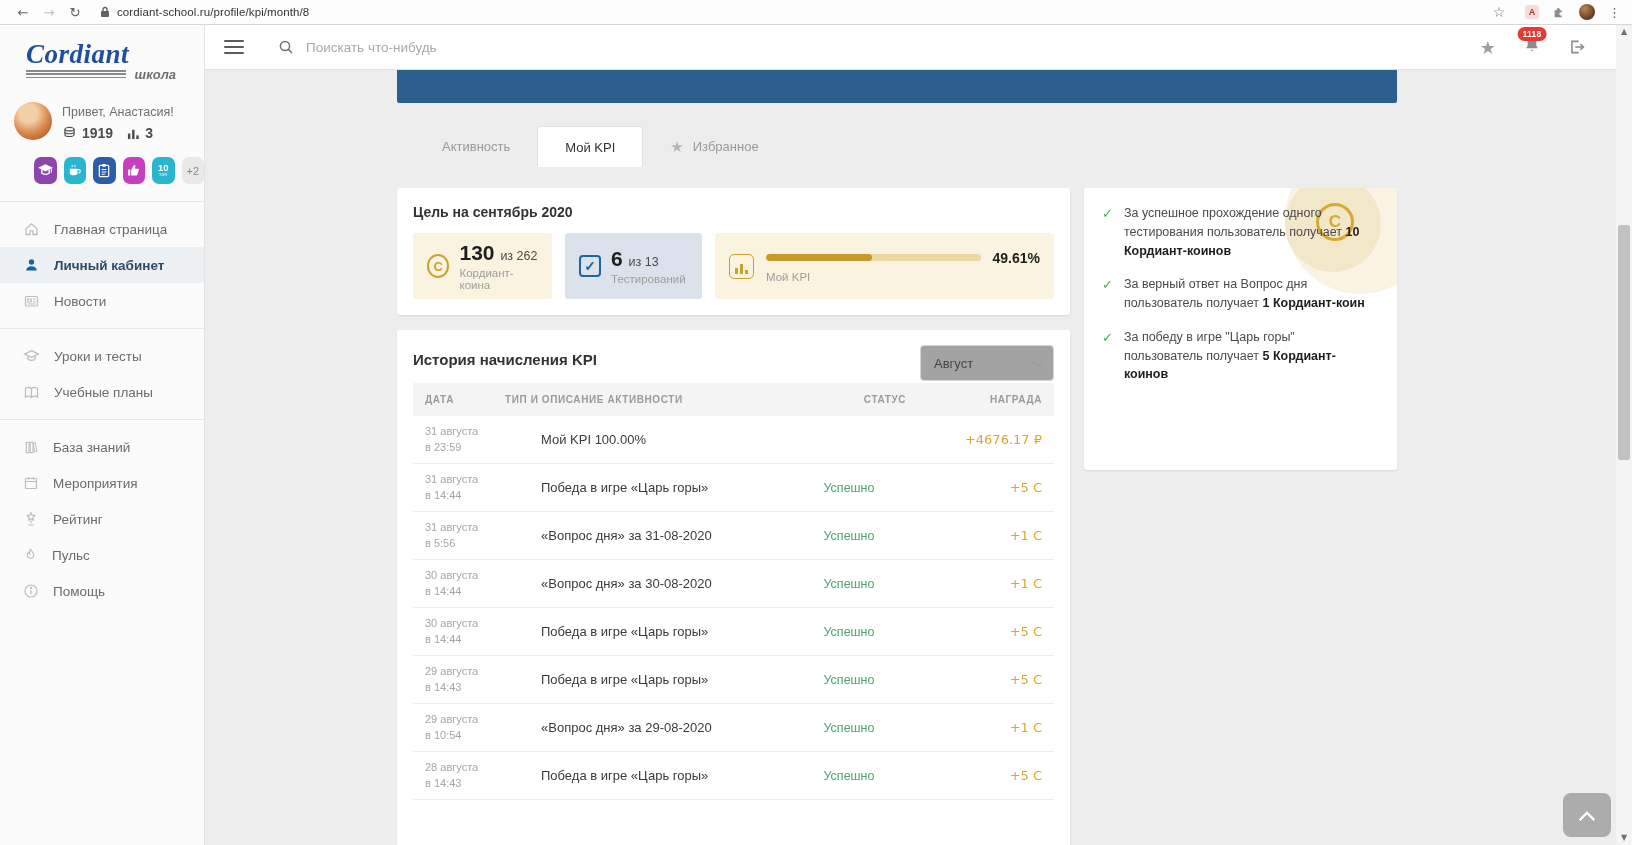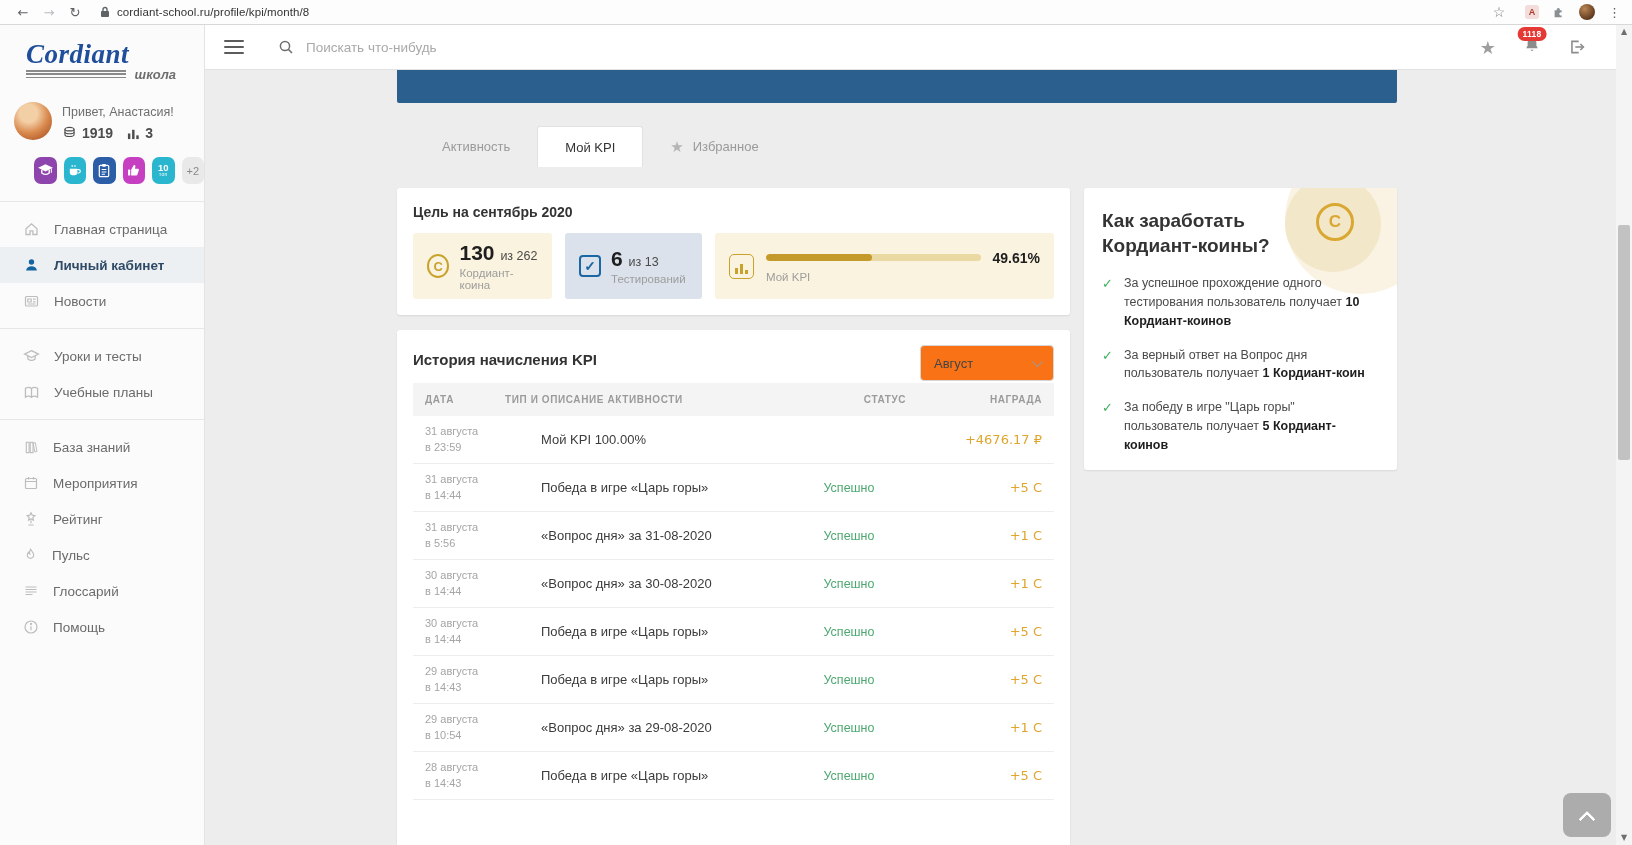--- a/index.html
+++ b/index.html
@@ -81,21 +81,21 @@
   .kpi-bar-row { display:flex; align-items:center; }
   #kpi-track { flex:1; height:7px; border-radius:4px; background:#ebd9a4; overflow:hidden; }
   #kpi-fill { height:100%; background:#c49b2a; border-radius:4px; }
   #kpi-pct { font-size:14px; font-weight:bold; color:#1d1d1d; margin-left:12px; }
   #kpi-label { font-size:11.5px; color:#9d9d9d; margin-top:5px; }
 
   
   #history-card { left:192px; top:260px; width:673px; height:600px; }
   #hist-head { position:relative; padding:21px 16px 15px; }
   #hist-title { font-size:15px; font-weight:bold; color:#333; }
-  #month-select { position:absolute; right:16px; top:15px; width:134px; height:36px; border:1px solid #d6d6d6; border-radius:4px; background:#f97316; display:flex; align-items:center; padding:0 13px; cursor:pointer; }
+  #month-select { position:absolute; right:16px; top:15px; width:134px; height:36px; border:1px solid #d6d6d6; border-radius:4px; background:#a3a3a3; display:flex; align-items:center; padding:0 13px; cursor:pointer; }
   #month-value { font-size:13px; color:#444; flex:1; }
   .chev { width:8px; height:8px; border-right:1.6px solid #9a9a9a; border-bottom:1.6px solid #9a9a9a; transform:rotate(45deg) translateY(-2px); }
   #thead { margin:0 16px; height:33px; background:#f4f4f4; display:flex; align-items:center; }
   #thead span { font-size:10px; font-weight:bold; color:#9b9b9b; letter-spacing:.6px; }
   .col-date { width:92px; padding-left:12px; }
   .col-type { flex:1; }
   .col-status { width:130px; text-align:center; }
   .col-reward { width:104px; text-align:right; padding-right:12px; }
   #tbody { margin:0 16px; }
   .trow { display:flex; align-items:center; height:48px; border-bottom:1px solid #ededed;gap:36px; }
@@ -291,28 +291,20 @@
         </svg>
       <span class="nav-label">Рейтинг</span>
     </div>
     <div class="nav-item">
       <svg width="15" height="16" viewBox="0 0 16 16">
           <path d="M8 1.8c1 2.2 3.4 3.3 3.4 6.4a3.4 3.4 0 1 1-6.8 0c0-1.2.5-2.3 1.2-3.1.2 1 .7 1.6 1.4 1.9-.4-1.8-.1-3.7.8-5.2z" stroke="#bdbdbd" stroke-width="1.2" fill="none"></path>
         </svg>
       <span class="nav-label">Пульс</span>
     </div>
     <div class="nav-item">
-      <svg width="16" height="14" viewBox="0 0 16 14">
-          <g stroke="#bdbdbd" stroke-width="1.2">
-            <path d="M2.5 3h11M2.5 5.5h11M2.5 8h11M2.5 10.5h7"></path>
-          </g>
-        </svg>
-      <span class="nav-label">Глоссарий</span>
-    </div>
-    <div class="nav-item">
       <svg width="16" height="16" viewBox="0 0 16 16">
           <g stroke="#bdbdbd" stroke-width="1.2" fill="none">
             <circle cx="8" cy="8" r="6"></circle>
             <path d="M8 7.2v4"></path>
             <circle cx="8" cy="4.9" r="0.5" fill="#bdbdbd"></circle>
           </g>
         </svg>
       <span class="nav-label">Помощь</span>
     </div>
   </nav>
@@ -473,21 +465,20 @@
         <div class="col-reward cell-reward glyph">+5 C</div>
       </div>
     </div>
 
   </section>
 
   <section class="card" id="earn-panel">
     <span class="deco1"></span>
     <span class="deco2"></span>
     <span class="deco-ring">C</span>
-    <h2 id="earn-title">Как заработать Кордиант-коины?</h2>
     <div id="earn-items">
       <div class="earn-item">
         <span class="earn-check glyph">✓</span>
         <p class="earn-text"><span>За успешное прохождение одного тестирования пользователь получает </span><b>10 Кордиант-коинов</b></p>
       </div>
       <div class="earn-item">
         <span class="earn-check glyph">✓</span>
         <p class="earn-text"><span>За верный ответ на Вопрос дня пользователь получает </span><b>1 Кордиант-коин</b></p>
       </div>
       <div class="earn-item">

